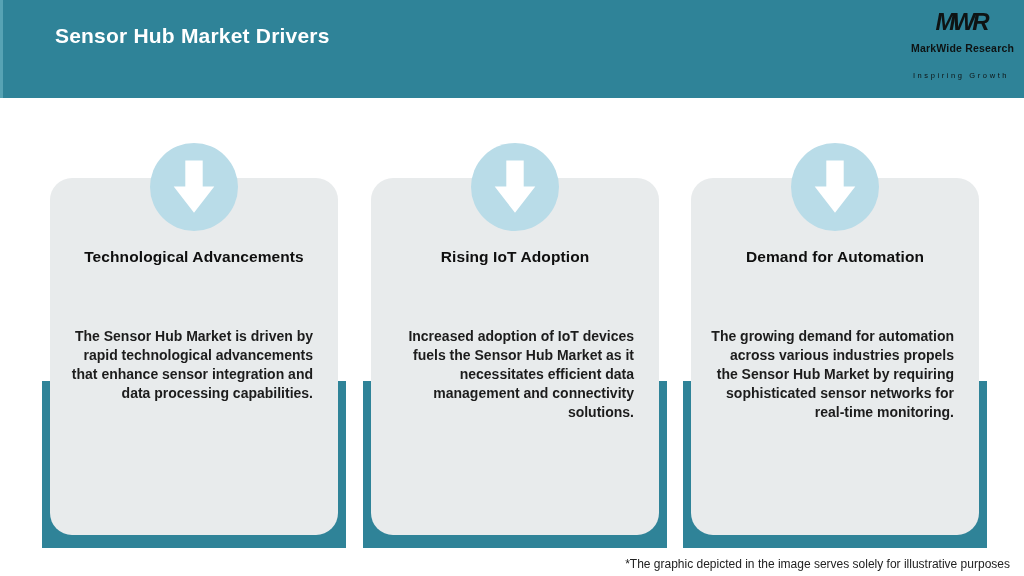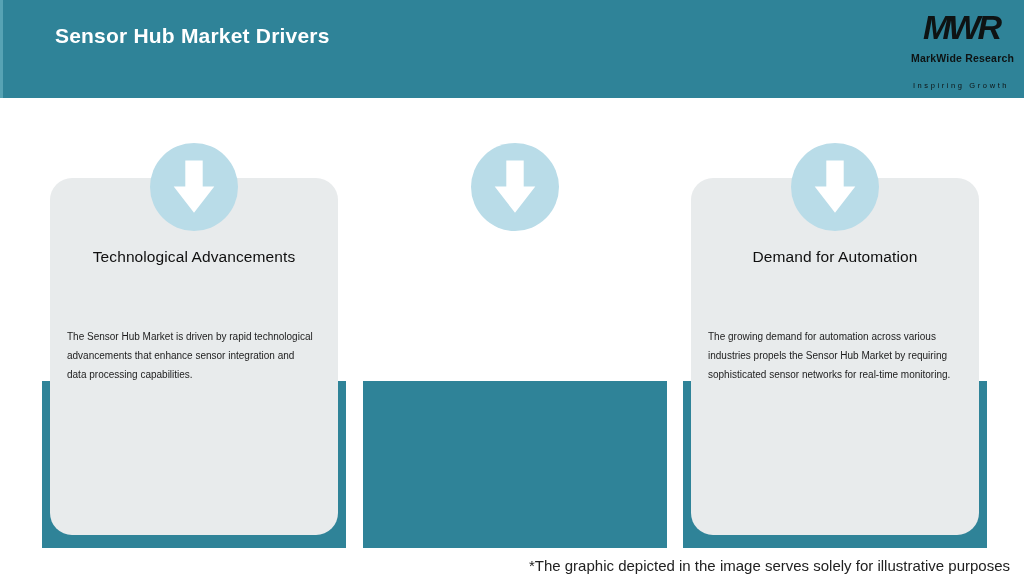--- a/index.html
+++ b/index.html
@@ -22,21 +22,21 @@
     position:absolute;left:52px;top:24px;
     color:#ffffff;font-size:21px;font-weight:700;
     letter-spacing:.2px;
   }
   .logo{
     position:absolute;right:16px;top:10px;width:100px;
     text-align:center;color:#0e1313;line-height:1;
     user-select:none;
   }
   .logo-monogram{
-    font-size:34px;font-weight:800;font-style:italic;
+    font-size:24px;font-weight:800;font-style:italic;
     letter-spacing:-3px;color:#0e1313;
   }
   .logo-company{
     font-size:10.5px;font-weight:700;margin-top:9px;color:#0e1313;
     letter-spacing:.2px;white-space:nowrap;
   }
   .logo-tagline{
     font-size:7.5px;font-weight:400;margin-top:18px;color:#123;
     letter-spacing:2.6px;white-space:nowrap;color:#0e1313;
   }
@@ -62,37 +62,38 @@
     position:absolute;top:143px;width:88px;height:88px;border-radius:50%;
     background:#b9dce8;display:flex;align-items:center;justify-content:center;
   }
   .circle.i1{left:150px;}
   .circle.i2{left:471px;}
   .circle.i3{left:791px;}
   .circle svg{width:58px;height:62px;display:block;margin-top:2px;}
 
   .card-title{
     position:absolute;top:70px;left:0;width:100%;
-    text-align:center;font-size:15.5px;font-weight:400;color:#0f0f0f;
+    text-align:center;font-size:15.5px;font-weight:700;color:#0f0f0f;
     letter-spacing:.1px;
   }
   .card-body{
     position:absolute;top:149px;left:17px;right:25px;
-    font-size:10px;line-height:19px;color:#1c1c1c;
-    text-align:left;
+    font-size:14px;line-height:19px;color:#1c1c1c;
+    text-align:right;
+    font-weight:bold;
   }
 
   
   .source{
     position:absolute;left:0;top:554px;width:1004px;
     text-align:center;font-size:13px;font-weight:700;color:#3c3c3c;
   }
   .disclaimer{
     position:absolute;right:14px;top:557px;
-    font-size:15px;color:#222222;
+    font-size:12px;color:#222222;
   }
 </style>
 </head>
 <body>
 
 <div class="page">
 
   <div class="header">
     <div class="header-title">Sensor Hub Market Drivers</div>
     <div class="logo">
@@ -109,20 +110,24 @@
   <div class="card c1">
     <div class="card-title">Technological Advancements</div>
     <div class="card-body">The Sensor Hub Market is driven by rapid technological advancements that enhance sensor integration and data processing capabilities.</div>
   </div>
   <div class="circle i1">
     <svg viewBox="0 0 40 42" xmlns="http://www.w3.org/2000/svg">
       <path d="M14 2 H26 V20 H34 L20 38 L6 20 H14 Z" fill="#ffffff"></path>
     </svg>
   </div>
 
+  <div class="card c2">
+    <div class="card-title">Rising IoT Adoption</div>
+    <div class="card-body">Increased adoption of IoT devices fuels the Sensor Hub Market as it necessitates efficient data management and connectivity solutions.</div>
+  </div>
   <div class="circle i2">
     <svg viewBox="0 0 40 42" xmlns="http://www.w3.org/2000/svg">
       <path d="M14 2 H26 V20 H34 L20 38 L6 20 H14 Z" fill="#ffffff"></path>
     </svg>
   </div>
 
   <div class="card c3">
     <div class="card-title">Demand for Automation</div>
     <div class="card-body">The growing demand for automation across various industries propels the Sensor Hub Market by requiring sophisticated sensor networks for real-time monitoring.</div>
   </div>

